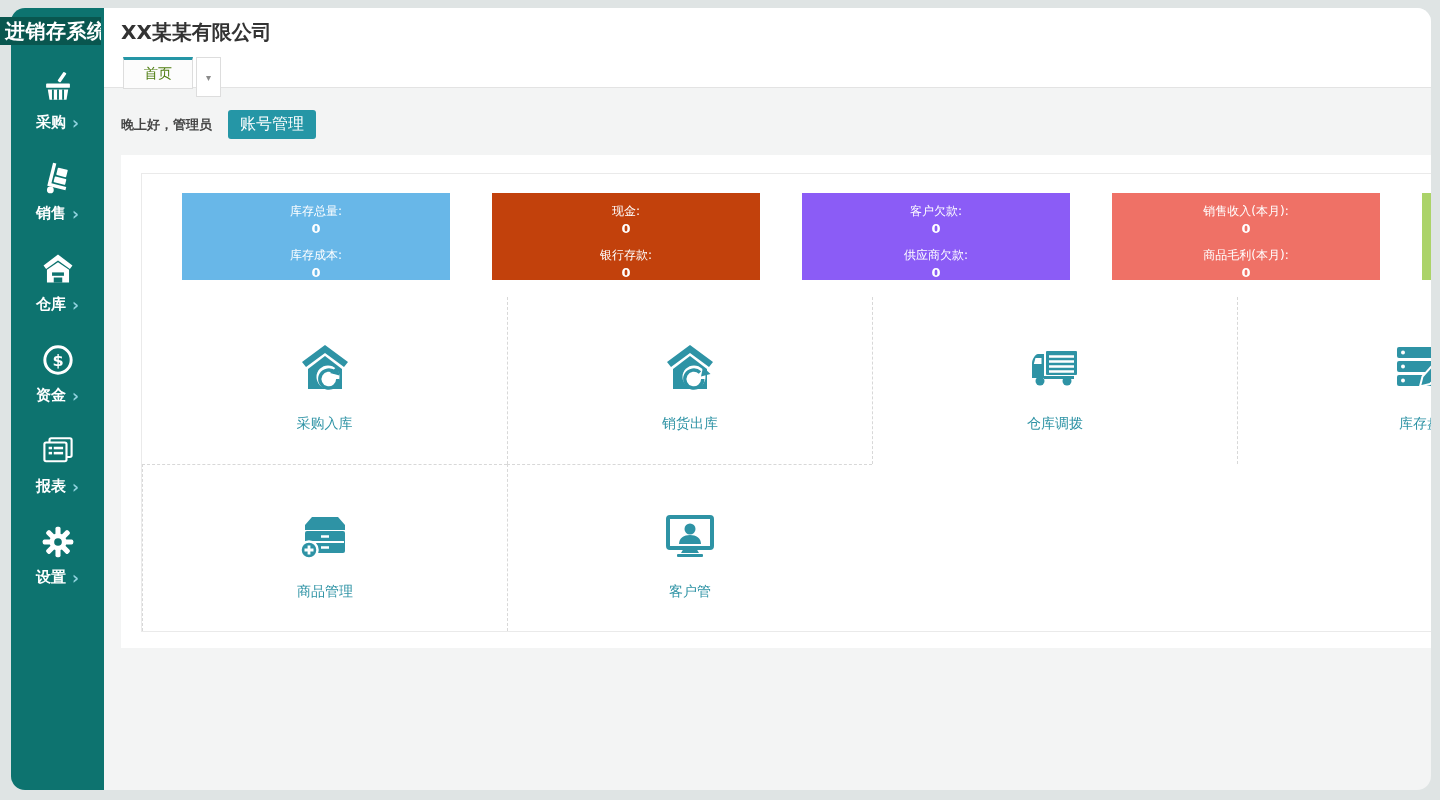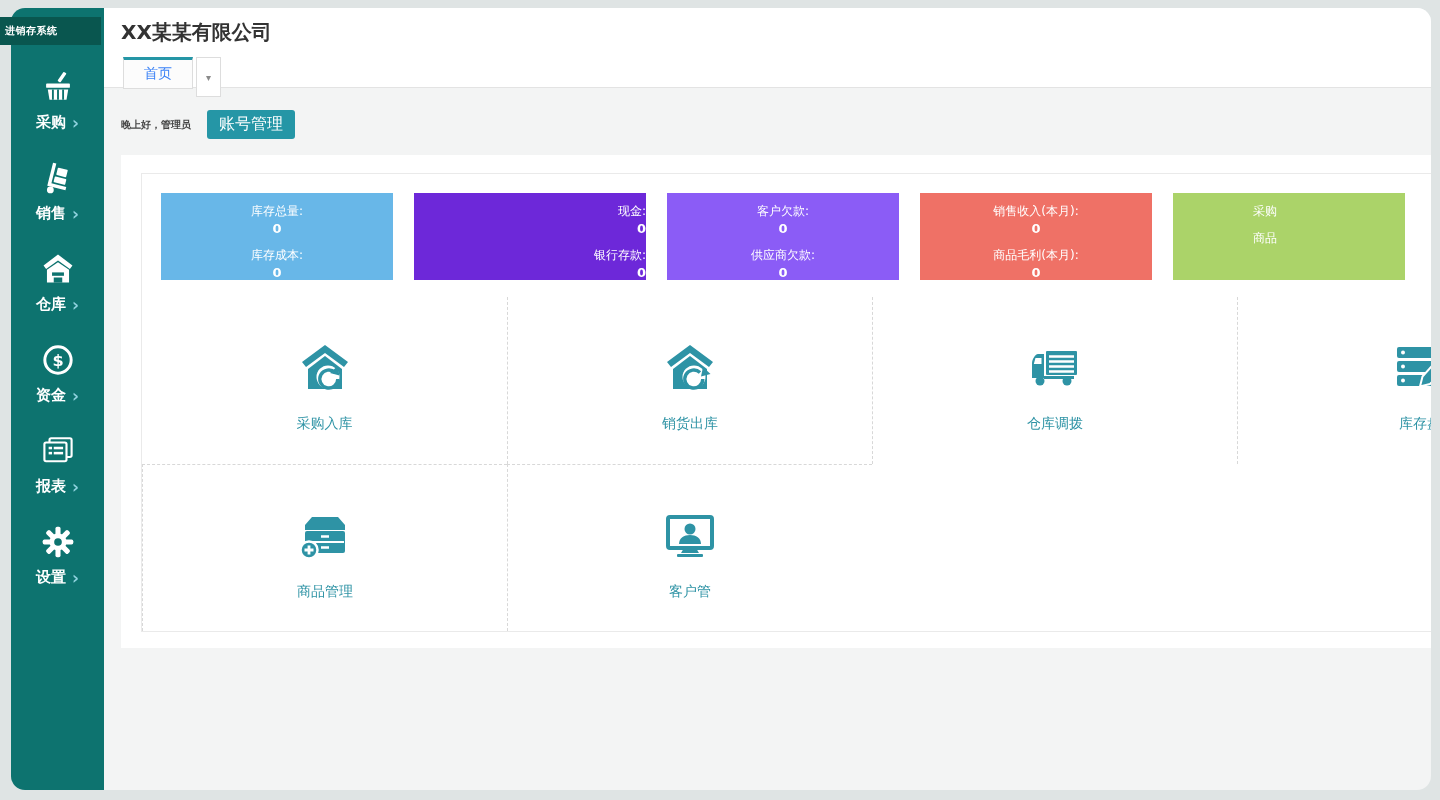--- a/index.html
+++ b/index.html
@@ -9,21 +9,21 @@
     background:#dfe4e4;
     font-family:"DejaVu Sans","Liberation Sans",sans-serif;
   }
   
   .sidebar {
     position:absolute; left:11px; top:8px; width:93px; height:782px;
     background:#0d736f; border-radius:14px 0 0 14px;
   }
   .brand {
     position:absolute; left:0; top:17px; width:101px; height:28px;
-    background:#09564f; color:#fff; font-size:10px; font-weight:bold;
+    background:#09564f; color:#fff; font-size:20px; font-weight:bold;
     line-height:28px; padding-left:5px; letter-spacing:.5px; z-index:3;
     white-space:nowrap; overflow:hidden;
   }
   .side-menu { position:absolute; left:0; top:62px; width:93px; }
   .side-item {
     height:91px; display:flex; flex-direction:column; align-items:center;
     cursor:pointer;
   }
   .s-icon { width:34px; height:34px; color:#fff; }
   .s-icon svg { width:34px; height:34px; display:block; }
@@ -38,40 +38,40 @@
   .win-header { position:absolute; top:0; left:0; right:0; height:49px; background:#fff; }
   .win-title { position:absolute; left:17px; top:11px; font-size:20px; font-weight:bold; color:#333; }
   .tab-row {
     position:absolute; top:49px; left:0; right:0; height:31px;
     background:#fff; border-bottom:1px solid #e3e3e3;
   }
   .tab-active {
     position:absolute; left:19px; top:0; width:70px; height:32px;
     background:#fcfcfc; border:1px solid #ddd; border-top:3px solid #2596a6;
     display:flex; align-items:center; justify-content:center;
-    font-size:14px; color:#3b82f6; z-index:2; cursor:pointer;
+    font-size:14px; color:#4d7c0f; z-index:2; cursor:pointer;
   }
   .tab-caret {
     position:absolute; left:92px; top:0; width:25px; height:40px;
     background:#fff; border:1px solid #ddd;
     display:flex; align-items:center; justify-content:center;
     color:#8a8a8a; font-size:10px; z-index:2; cursor:pointer;
   }
   .greeting-row { position:absolute; top:102px; left:17px; display:flex; align-items:center; gap:16px; }
-  .greeting-text { font-size:10px; font-weight:bold; color:#454545; }
+  .greeting-text { font-size:13px; font-weight:bold; color:#454545; }
   .account-btn {
     background:#2596a6; color:#fff; font-size:16px; padding:4px 12px;
     border:none; border-radius:3px; cursor:pointer;
     font-family:"DejaVu Sans","Liberation Sans",sans-serif;
   }
   
   .panel { position:absolute; top:147px; left:17px; right:0; height:493px; background:#fff; }
   .panel-inner { position:absolute; left:20px; top:18px; width:1460px; height:459px; border:1px solid #eaeaea; }
   .cards { position:absolute; left:19px; top:19px; display:flex; gap:21px; }
-  .card { width:232px; height:87px; color:#fff; text-align:center; padding-top:10px; }
+  .card { width:268px; height:87px; color:#fff; text-align:center; padding-top:10px;margin-left:21px; }
   .card .lbl { font-size:12px; line-height:17px; }
   .card .val { font-size:13px; font-weight:bold; line-height:17px; }
   .card .lbl2 { margin-top:10px; }
   .card.clipped { text-align:left; padding-left:80px; }
   .grid {
     position:absolute; left:0; top:123px; width:1460px;
     display:grid; grid-template-columns:repeat(4,365px); grid-auto-rows:167px;
   }
   .cell {
     display:flex; flex-direction:column; align-items:center;
@@ -217,21 +217,21 @@
 
       <div class="cards">
 
         <div class="card" style="background-color: rgb(104, 183, 232);">
           <div class="lbl">库存总量:</div>
           <div class="val">0</div>
           <div class="lbl lbl2">库存成本:</div>
           <div class="val">0</div>
         </div>
 
-        <div class="card" style="background-color: #6d28d9; text-align: right;">
+        <div class="card" style="background-color: #c2410c;">
           <div class="lbl">现金:</div>
           <div class="val">0</div>
           <div class="lbl lbl2">银行存款:</div>
           <div class="val">0</div>
         </div>
 
         <div class="card" style="background-color: #8b5cf6;">
           <div class="lbl">客户欠款:</div>
           <div class="val">0</div>
           <div class="lbl lbl2">供应商欠款:</div>

